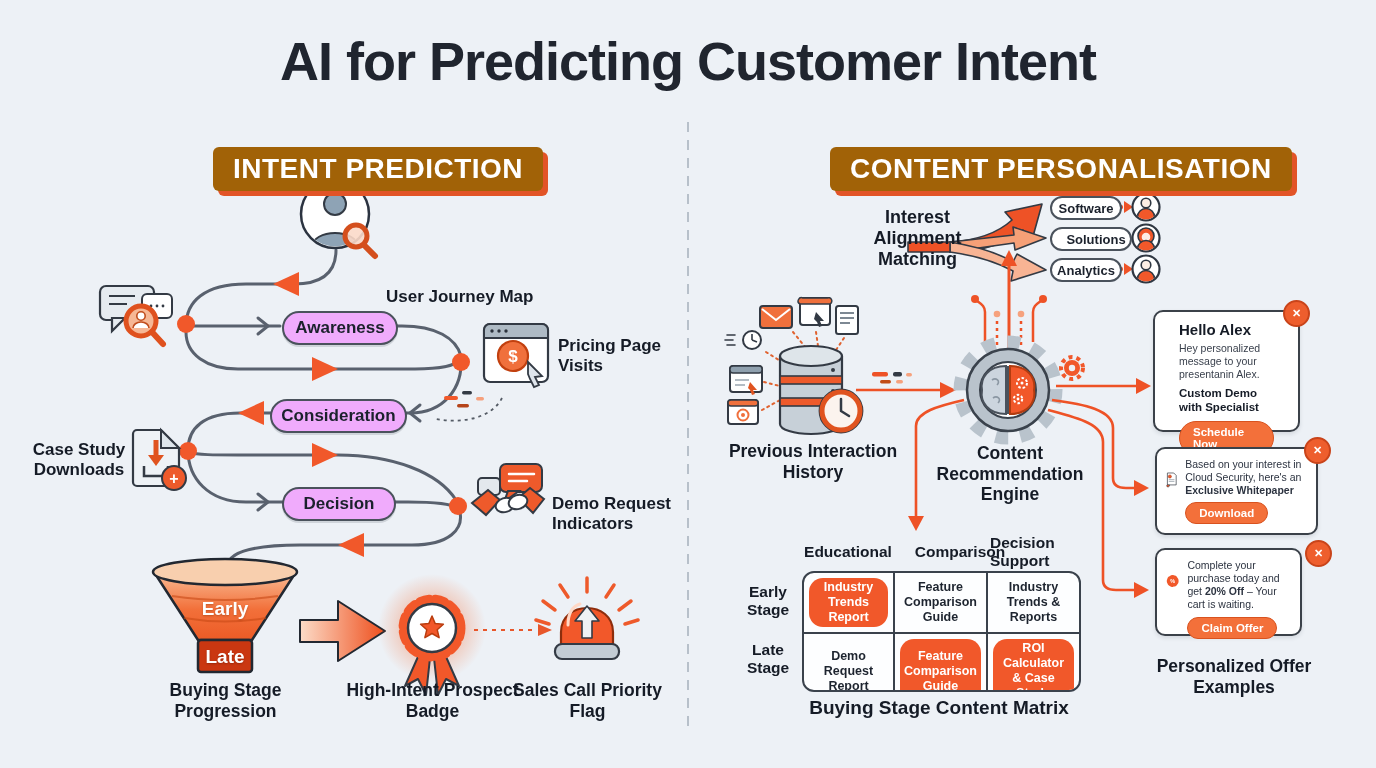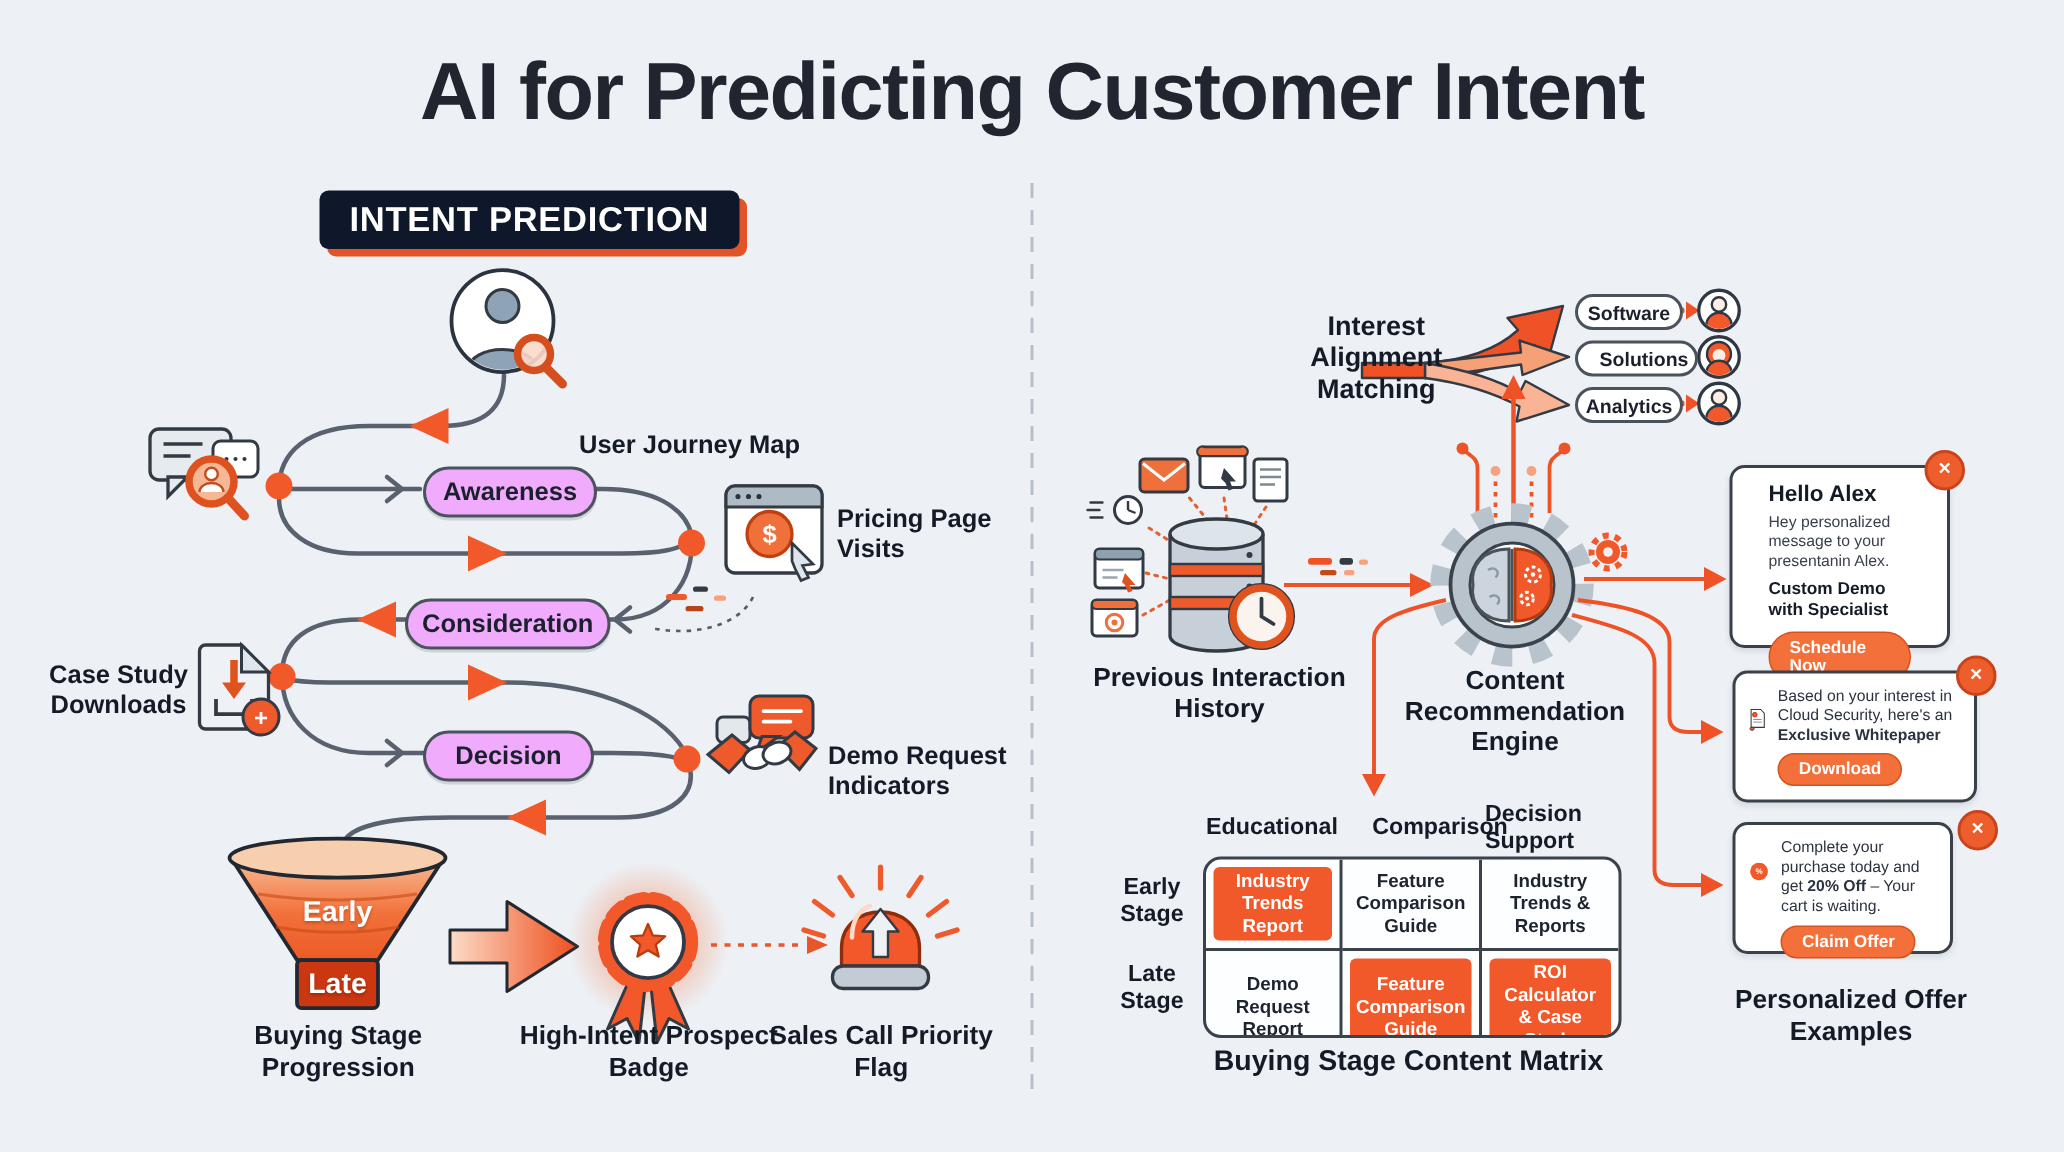--- a/index.html
+++ b/index.html
@@ -1,40 +1,40 @@
 <!DOCTYPE html>
 <html><head>
 <meta charset="utf-8">
 <style>
   html,body{margin:0;padding:0;background:#dfe4ea;}
   #canvas{position:relative;width:1376px;height:768px;background:#edf1f6;overflow:hidden;
           font-family:"Liberation Sans",sans-serif;color:#151b26;}
   .abs{position:absolute;}
   #title{left:0;top:30px;width:1376px;text-align:center;font-size:54px;font-weight:800;
          letter-spacing:-1px;color:#20252f;}
-  .badge-hdr{padding:6px 20px;background:#0f172a;color:#fff;font-weight:bold;font-size:23px;
-             letter-spacing:.5px;border-radius:6px;box-shadow:5px 5px 0 0 #e25427;white-space:nowrap;}
+  .badge-hdr{padding:6px 20px;background:#a16207;color:#fff;font-weight:bold;font-size:28px;
+             letter-spacing:.5px;border-radius:6px;box-shadow:5px 5px 0 0 #e25427;white-space:nowrap;margin-top:20px;}
   .pill{display:flex;align-items:center;justify-content:center;background:#f0abfc;
         border:2px solid #4a525c;border-radius:999px;font-weight:bold;font-size:17px;
         color:#1b212c;box-shadow:0 2px 0 rgba(40,50,60,.15);}
   .opt-pill{display:flex;align-items:center;justify-content:center;background:#fff;
         border:2px solid #4a525c;border-radius:999px;font-weight:bold;font-size:13px;
         color:#1b212c;}
   .cap{font-weight:bold;color:#151b26;line-height:1.18;}
   .wires{left:0;top:0;pointer-events:none;}
   
   #matrix{left:802px;top:571px;width:275px;height:117px;background:#fdfeff;border:2px solid #3a424c;
           border-radius:12px;display:grid;grid-template-columns:1fr 1fr 1fr;grid-template-rows:1fr 1fr;
           overflow:hidden;}
   .mcell{display:flex;align-items:center;justify-content:center;text-align:center;
          font-size:12.5px;font-weight:600;color:#1d242f;line-height:1.2;padding:2px 4px;
          border-right:2px solid #3a424c;border-bottom:2px solid #3a424c;}
   .mcell.lastcol{border-right:none;}
   .mcell.lastrow{border-bottom:none;}
-  .hl{background:#f1582a;color:#fff;font-weight:bold;border-radius:4px;margin:5px;flex:1;
+  .hl{background:#f1582a;color:#fff;font-weight:bold;border-radius:14px;margin:5px;flex:1;
       display:flex;align-items:center;justify-content:center;align-self:stretch;line-height:1.2;padding:2px 4px;}
   .mcell.hlwrap{padding:0;}
   
   .card{background:#fff;border:2px solid #3b4149;border-radius:10px;
         box-shadow:0 2px 4px rgba(30,40,60,.12);}
   .card .btn{display:inline-block;background:#f3703a;color:#fff;font-weight:bold;font-size:11.5px;
         padding:4px 13px;border-radius:999px;border:1px solid #d8521f;cursor:pointer;}
   .closebtn{width:23px;height:23px;border-radius:50%;background:#ee5e2d;border:2px solid #c9441a;
         color:#fff;font-size:11px;font-weight:bold;display:flex;align-items:center;justify-content:center;
         cursor:pointer;line-height:1;}
@@ -361,20 +361,21 @@
       <polygon points="1136,378 1151,386 1136,394"></polygon>
       <polygon points="1134,480 1149,488 1134,496"></polygon>
       <polygon points="1134,582 1149,590 1134,598"></polygon>
       <polygon points="908,516 916,531 924,516"></polygon>
     </g>
   </svg>
 
   <div id="title" class="abs">AI for Predicting Customer Intent</div>
 
   <div class="abs badge-hdr" style="left:213px;top:127px;">INTENT PREDICTION</div>
+  <div class="abs badge-hdr" style="left:830px;top:127px;">CONTENT PERSONALISATION</div>
 
   <div class="abs cap" style="left:386px;top:287px;width:170px;font-size:17px;">User Journey Map</div>
   <div class="abs pill" style="left:282px;top:311px;width:112px;height:30px;">Awareness</div>
   <div class="abs pill" style="left:270px;top:399px;width:133px;height:30px;">Consideration</div>
   <div class="abs pill" style="left:282px;top:487px;width:110px;height:30px;">Decision</div>
 
   <div class="abs cap" style="left:558px;top:336px;width:110px;font-size:17px;">Pricing Page Visits</div>
   <div class="abs cap" style="left:24px;top:440px;width:110px;font-size:17px;text-align:center;">Case Study Downloads</div>
   <div class="abs cap" style="left:552px;top:494px;width:130px;font-size:17px;">Demo Request Indicators</div>
 

